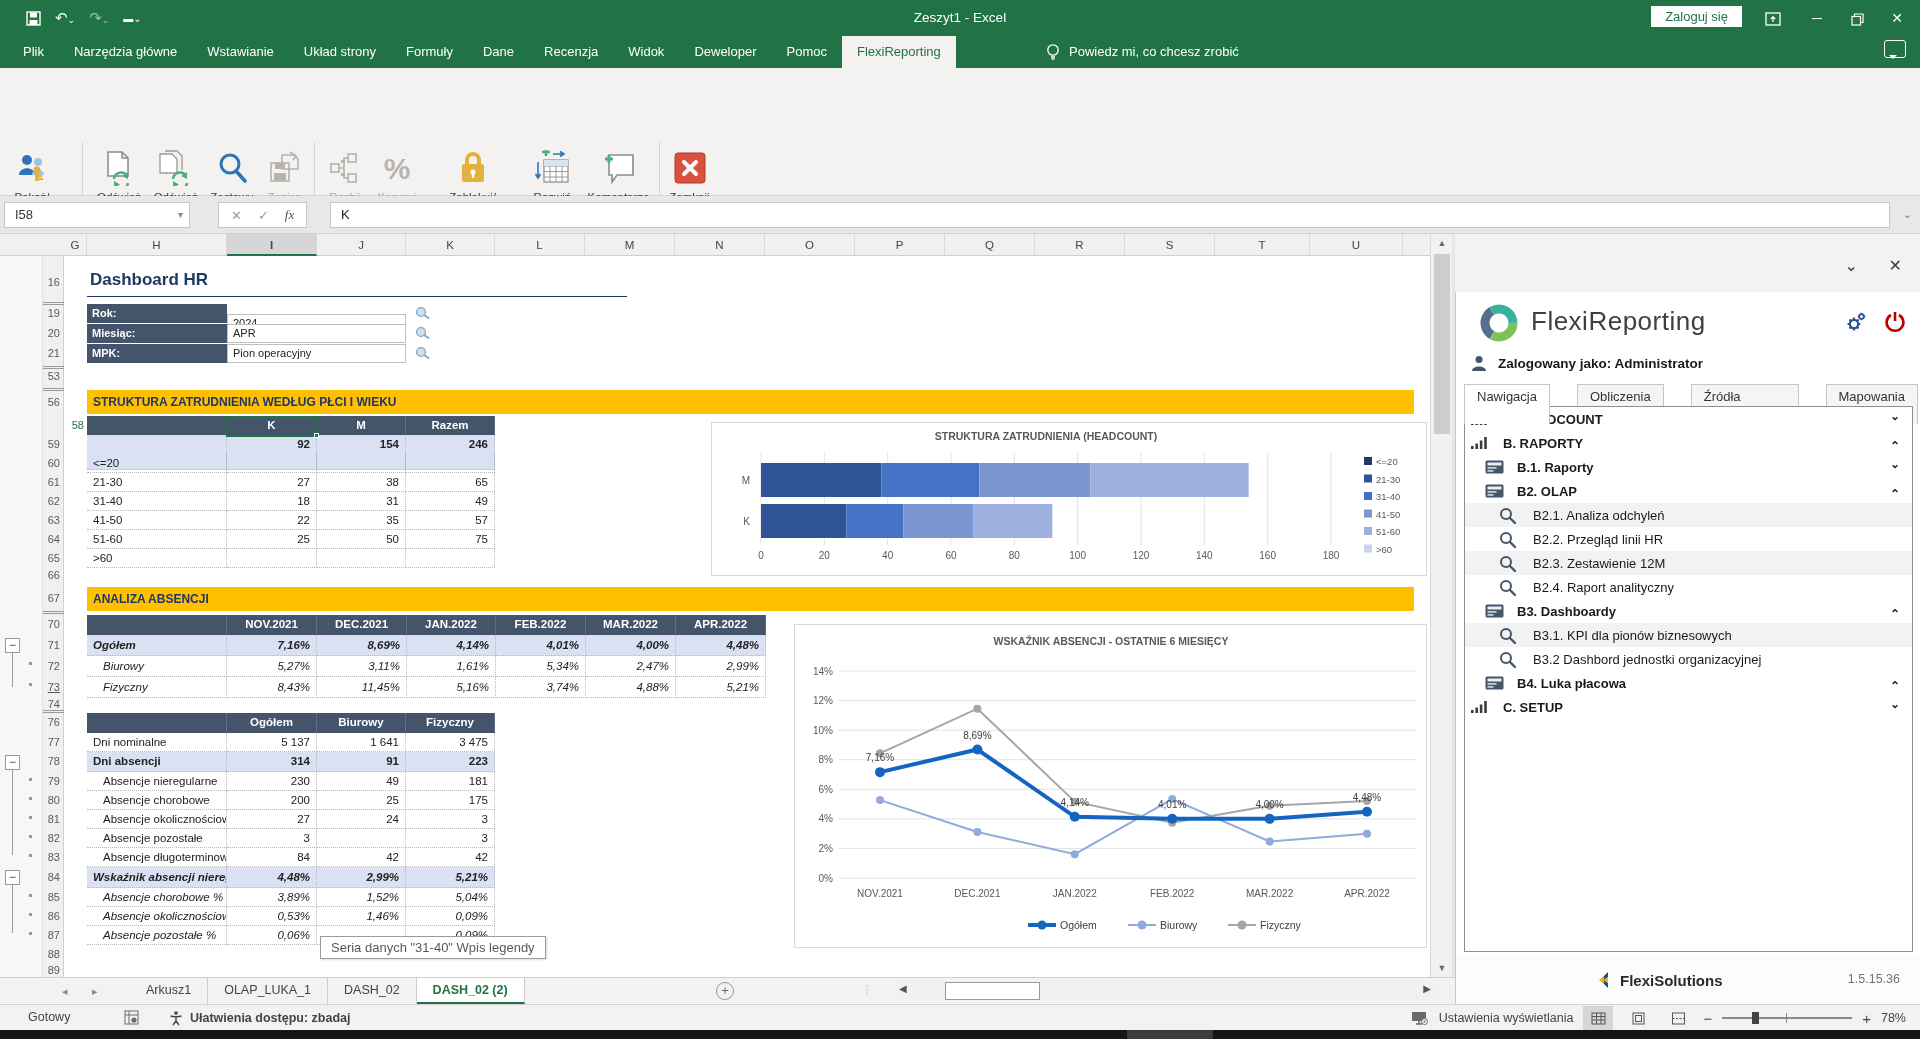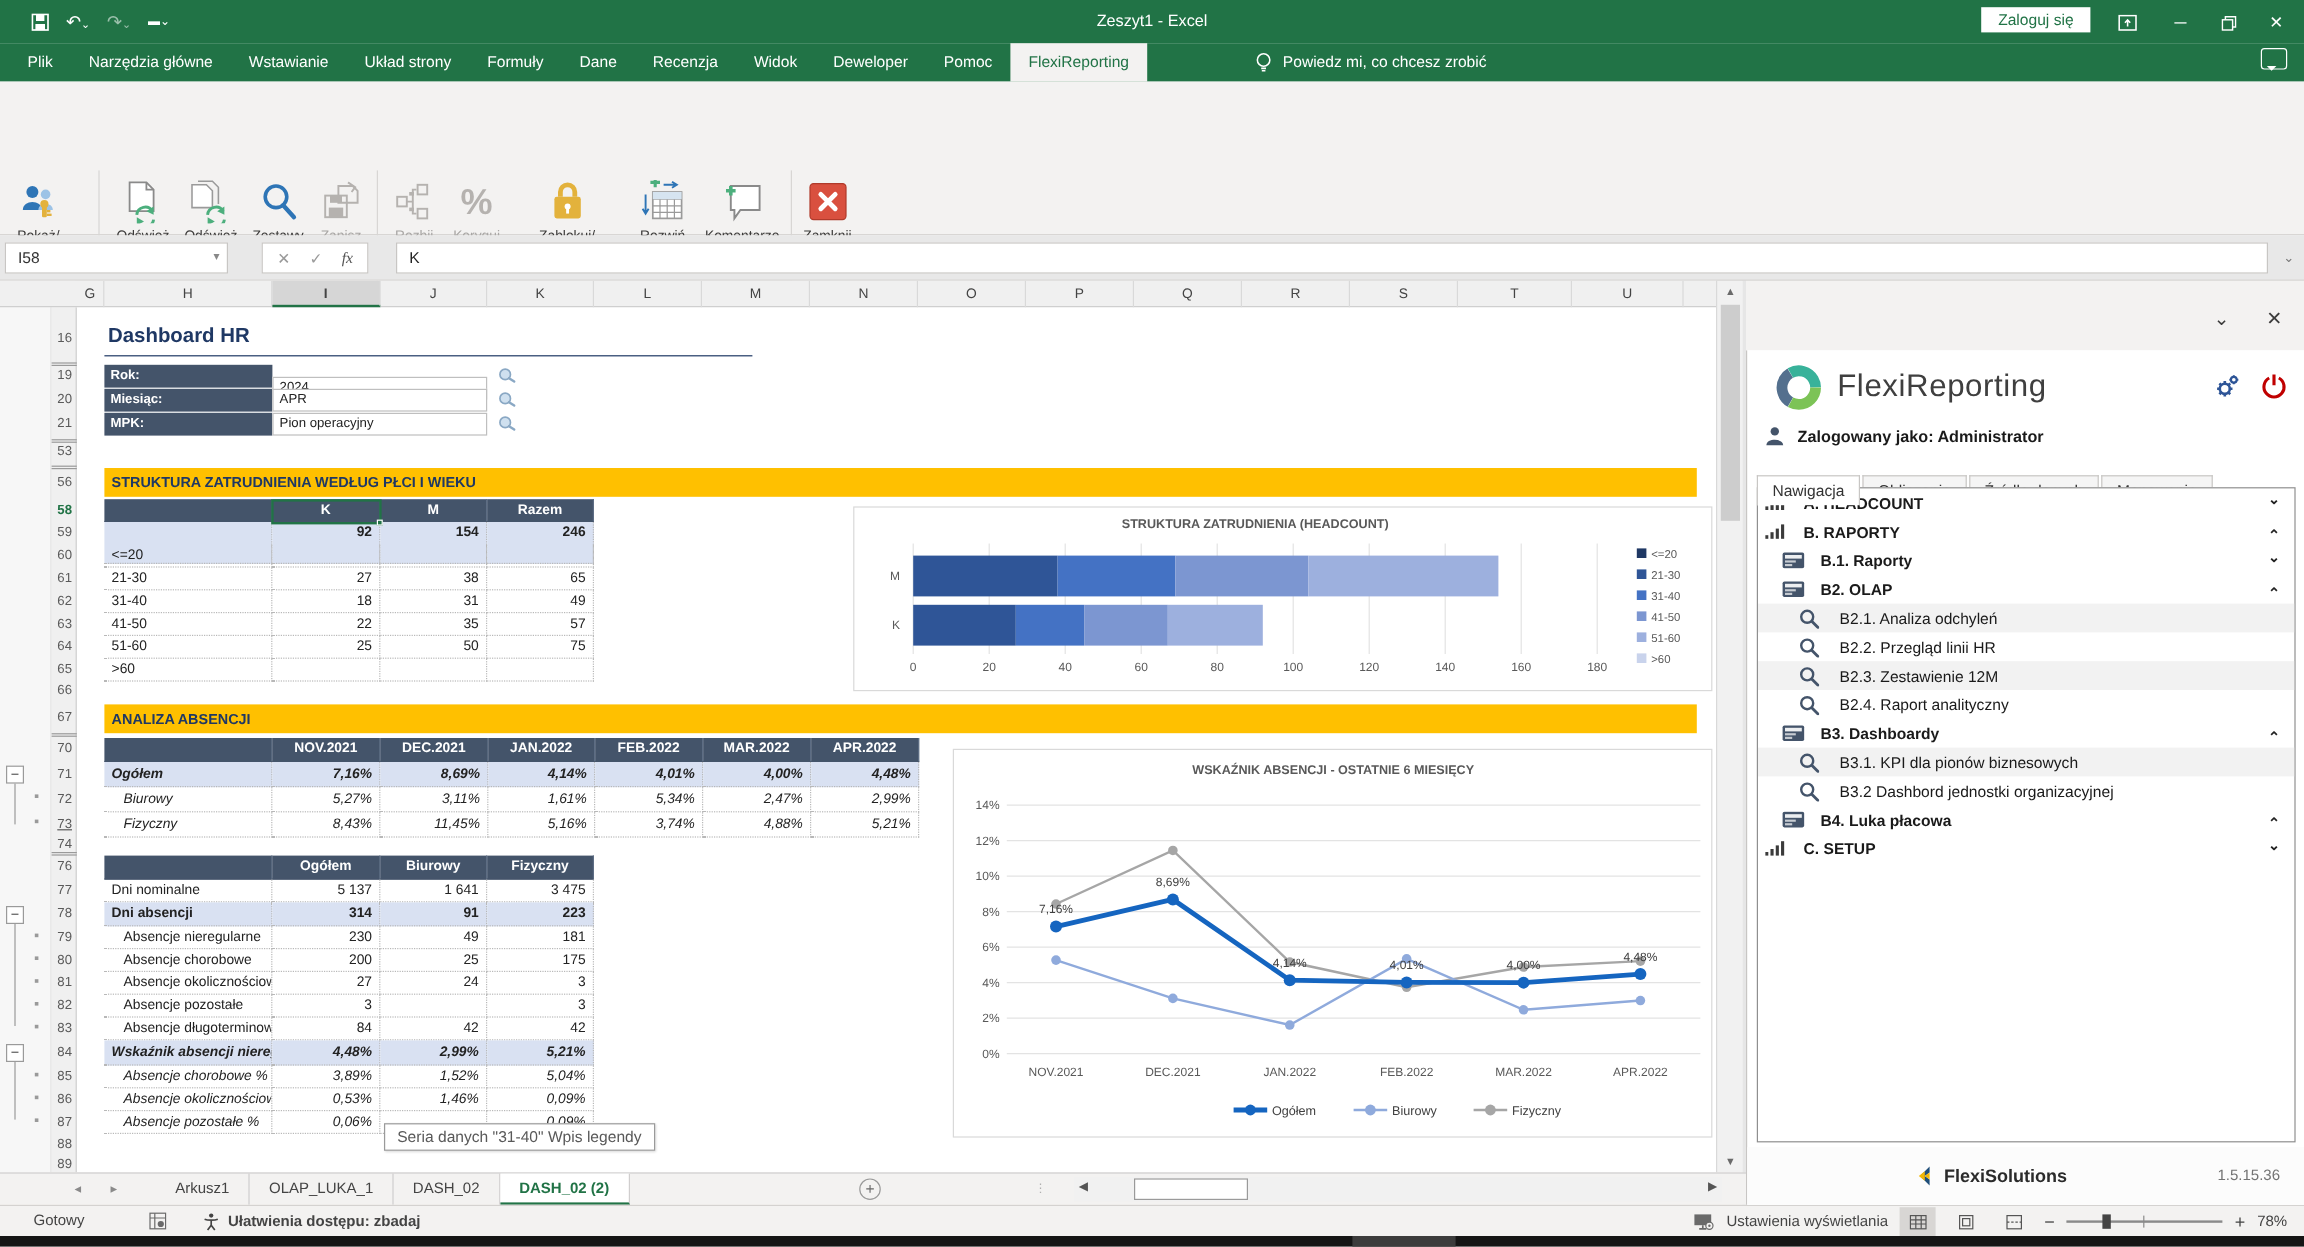--- a/index.html
+++ b/index.html
@@ -47,21 +47,21 @@
   #grid { left:0; top:234px; width:1430px; height:743px; background:#fff; overflow:hidden; }
   #colheads { position:absolute; left:0; top:0; width:1430px; height:22px; background:#f0f0f0; border-bottom:1px solid #cfcfcf; }
   .colhead { position:absolute; top:0; height:22px; text-align:center; font-size:11.5px; color:#444; line-height:22px; border-right:1px solid #d9d9d9; }
   .colhead.sel { background:#d6d6d6; border-bottom:2px solid #217346; font-weight:bold; }
   #corner12 { position:absolute; left:0; top:0; width:43px; height:22px; background:#f0f0f0; border-right:1px solid #cfcfcf; display:flex; gap:2px; padding:3px; }
   .lvlbox { width:16px; height:16px; border:1px solid #b5b5b5; background:#fbfbfb; font-size:10px; text-align:center; line-height:15px; color:#444; }
   #selall { position:absolute; left:43px; top:0; width:21px; height:22px; background:#f0f0f0; border-right:1px solid #cfcfcf; }
   #selall:after { content:""; position:absolute; right:2px; bottom:2px; border-left:12px solid transparent; border-bottom:12px solid #c9c9c9; }
   #rowgutter { position:absolute; left:43px; top:22px; width:21px; height:721px; background:#f0f0f0; border-right:1px solid #cfcfcf; }
   .rownum { position:absolute; left:0; width:20px; text-align:right; padding-right:3px; font-size:11px; color:#5a5a5a; }
-  .rownum.sel { color:#217346; font-weight:bold; }
+  .rownum.sel { color:#217346; font-weight:normal;margin-left:24px; }
   #outlinegutter { position:absolute; left:0; top:22px; width:43px; height:721px; background:#f7f7f7; border-right:1px solid #e0e0e0; }
   .minusbox { position:absolute; left:5px; width:15px; height:15px; border:1px solid #9a9a9a; background:#fff; font-size:12px; line-height:13px; text-align:center; color:#444; }
   .oline { position:absolute; left:12px; width:1px; background:#9a9a9a; }
   .odot { position:absolute; left:29px; width:3px; height:3px; background:#9a9a9a; }
   .hiddenmark { position:absolute; left:43px; width:21px; height:3px; border-top:1px solid #9a9a9a; border-bottom:1px solid #9a9a9a; }
 
   
   #content { position:absolute; left:0; top:0; width:1430px; height:743px; }
   #dash-title { position:absolute; left:90px; top:36px; font-size:17px; font-weight:bold; color:#1F3864; }
   #dash-underline { position:absolute; left:87px; top:62px; width:540px; height:0; border-bottom:1.5px solid #1F3864; }
@@ -117,21 +117,21 @@
 
   
   #pane-top { left:1455px; top:234px; width:465px; height:58px; background:#f3f2f1; }
   #pane-top .ctl { position:absolute; top:22px; font-size:16px; color:#3b3b3b; }
   #pane { left:1455px; top:292px; width:465px; height:712px; background:#fff; border-left:1px solid #c8c6c4; }
   #pane-logo { position:absolute; left:22px; top:10px; }
   #pane-title { position:absolute; left:75px; top:14px; font-size:26px; color:#3f3f3f; letter-spacing:.5px; }
   #pane-gear { position:absolute; left:388px; top:18px; }
   #pane-power { position:absolute; left:428px; top:18px; }
   #pane-user { position:absolute; left:14px; top:62px; display:flex; gap:10px; align-items:center; font-size:13.5px; font-weight:bold; color:#1a1a1a; }
-  #pane-tabs { position:absolute; left:8px; top:104px; display:flex; }
+  #pane-tabs { position:absolute; left:8px; top:92px; display:flex;gap:25px; }
   .ptab { font-size:13px; color:#333; padding:4px 12px 5px 12px; border:1px solid #c8c6c4; border-bottom:none; background:#f5f5f5; margin-right:2px; }
   .ptab.active { background:#fff; font-weight:normal; position:relative; z-index:2; }
   #tree { position:absolute; left:8px; top:114px; width:449px; height:546px; border:1px solid #8f8f8f; background:#fff; overflow:hidden; }
   .titem { position:relative; height:24px; display:flex; align-items:center; }
   .titem.striped { background:#f2f2f2; }
   .titem .tlabel { font-size:13px; color:#1a1a1a; }
   .titem.bold .tlabel { font-weight:bold; }
   .titem .chev { position:absolute; right:12px; font-size:12px; color:#222; font-weight:bold; }
   #pane-footer { position:absolute; left:0; top:664px; width:464px; height:48px; background:#fcfcfc; }
   #pane-brand { position:absolute; left:140px; top:14px; display:flex; gap:4px; align-items:center; font-size:15px; font-weight:bold; color:#2b2b2b; }

